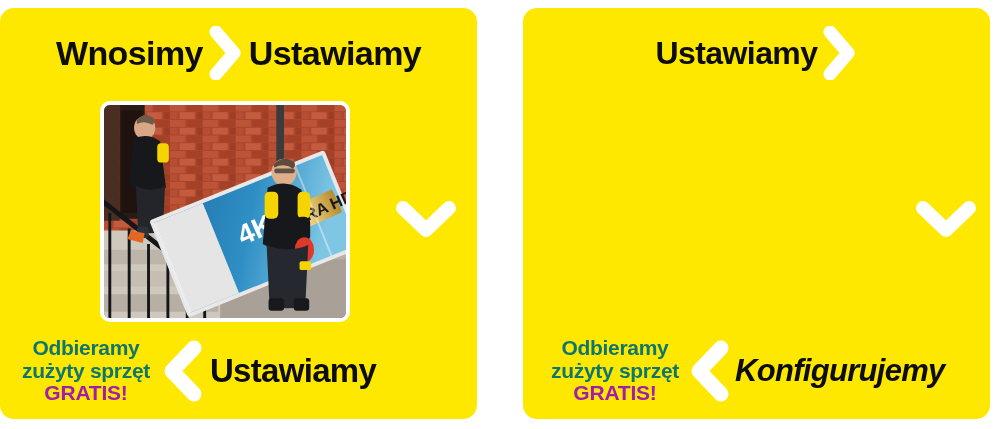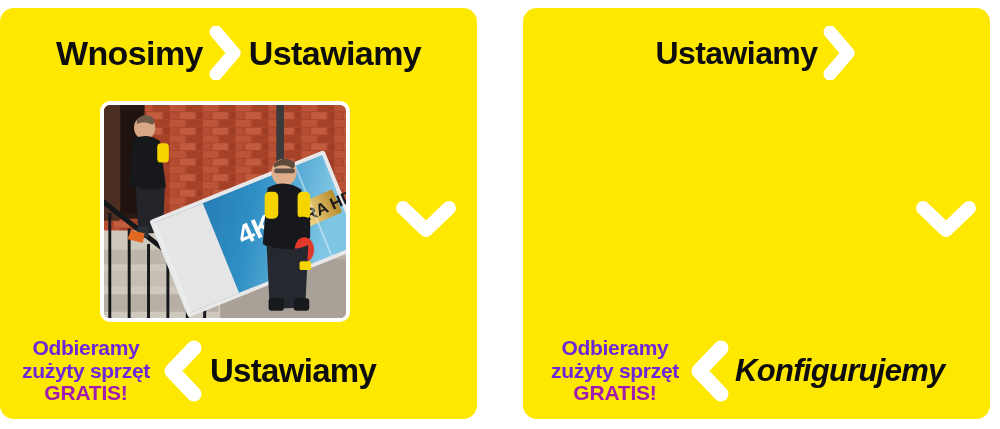--- a/index.html
+++ b/index.html
@@ -75,21 +75,21 @@
     flex:0 0 auto;
     text-align:center;
     line-height:1.08;
     padding-left:12px;
   }
   #panel-2 .recycle-block{padding-left:18px;}
   .recycle-line{
     display:block;
     font-size:21px;
     font-weight:bold;
-    color:#6d28d9;
+    color:#0f766e;
     letter-spacing:-0.3px;
     white-space:nowrap;
   }
   .recycle-free{
     display:block;
     font-size:21px;
     font-weight:bold;
     color:#a21caf;
     letter-spacing:-0.2px;
   }

